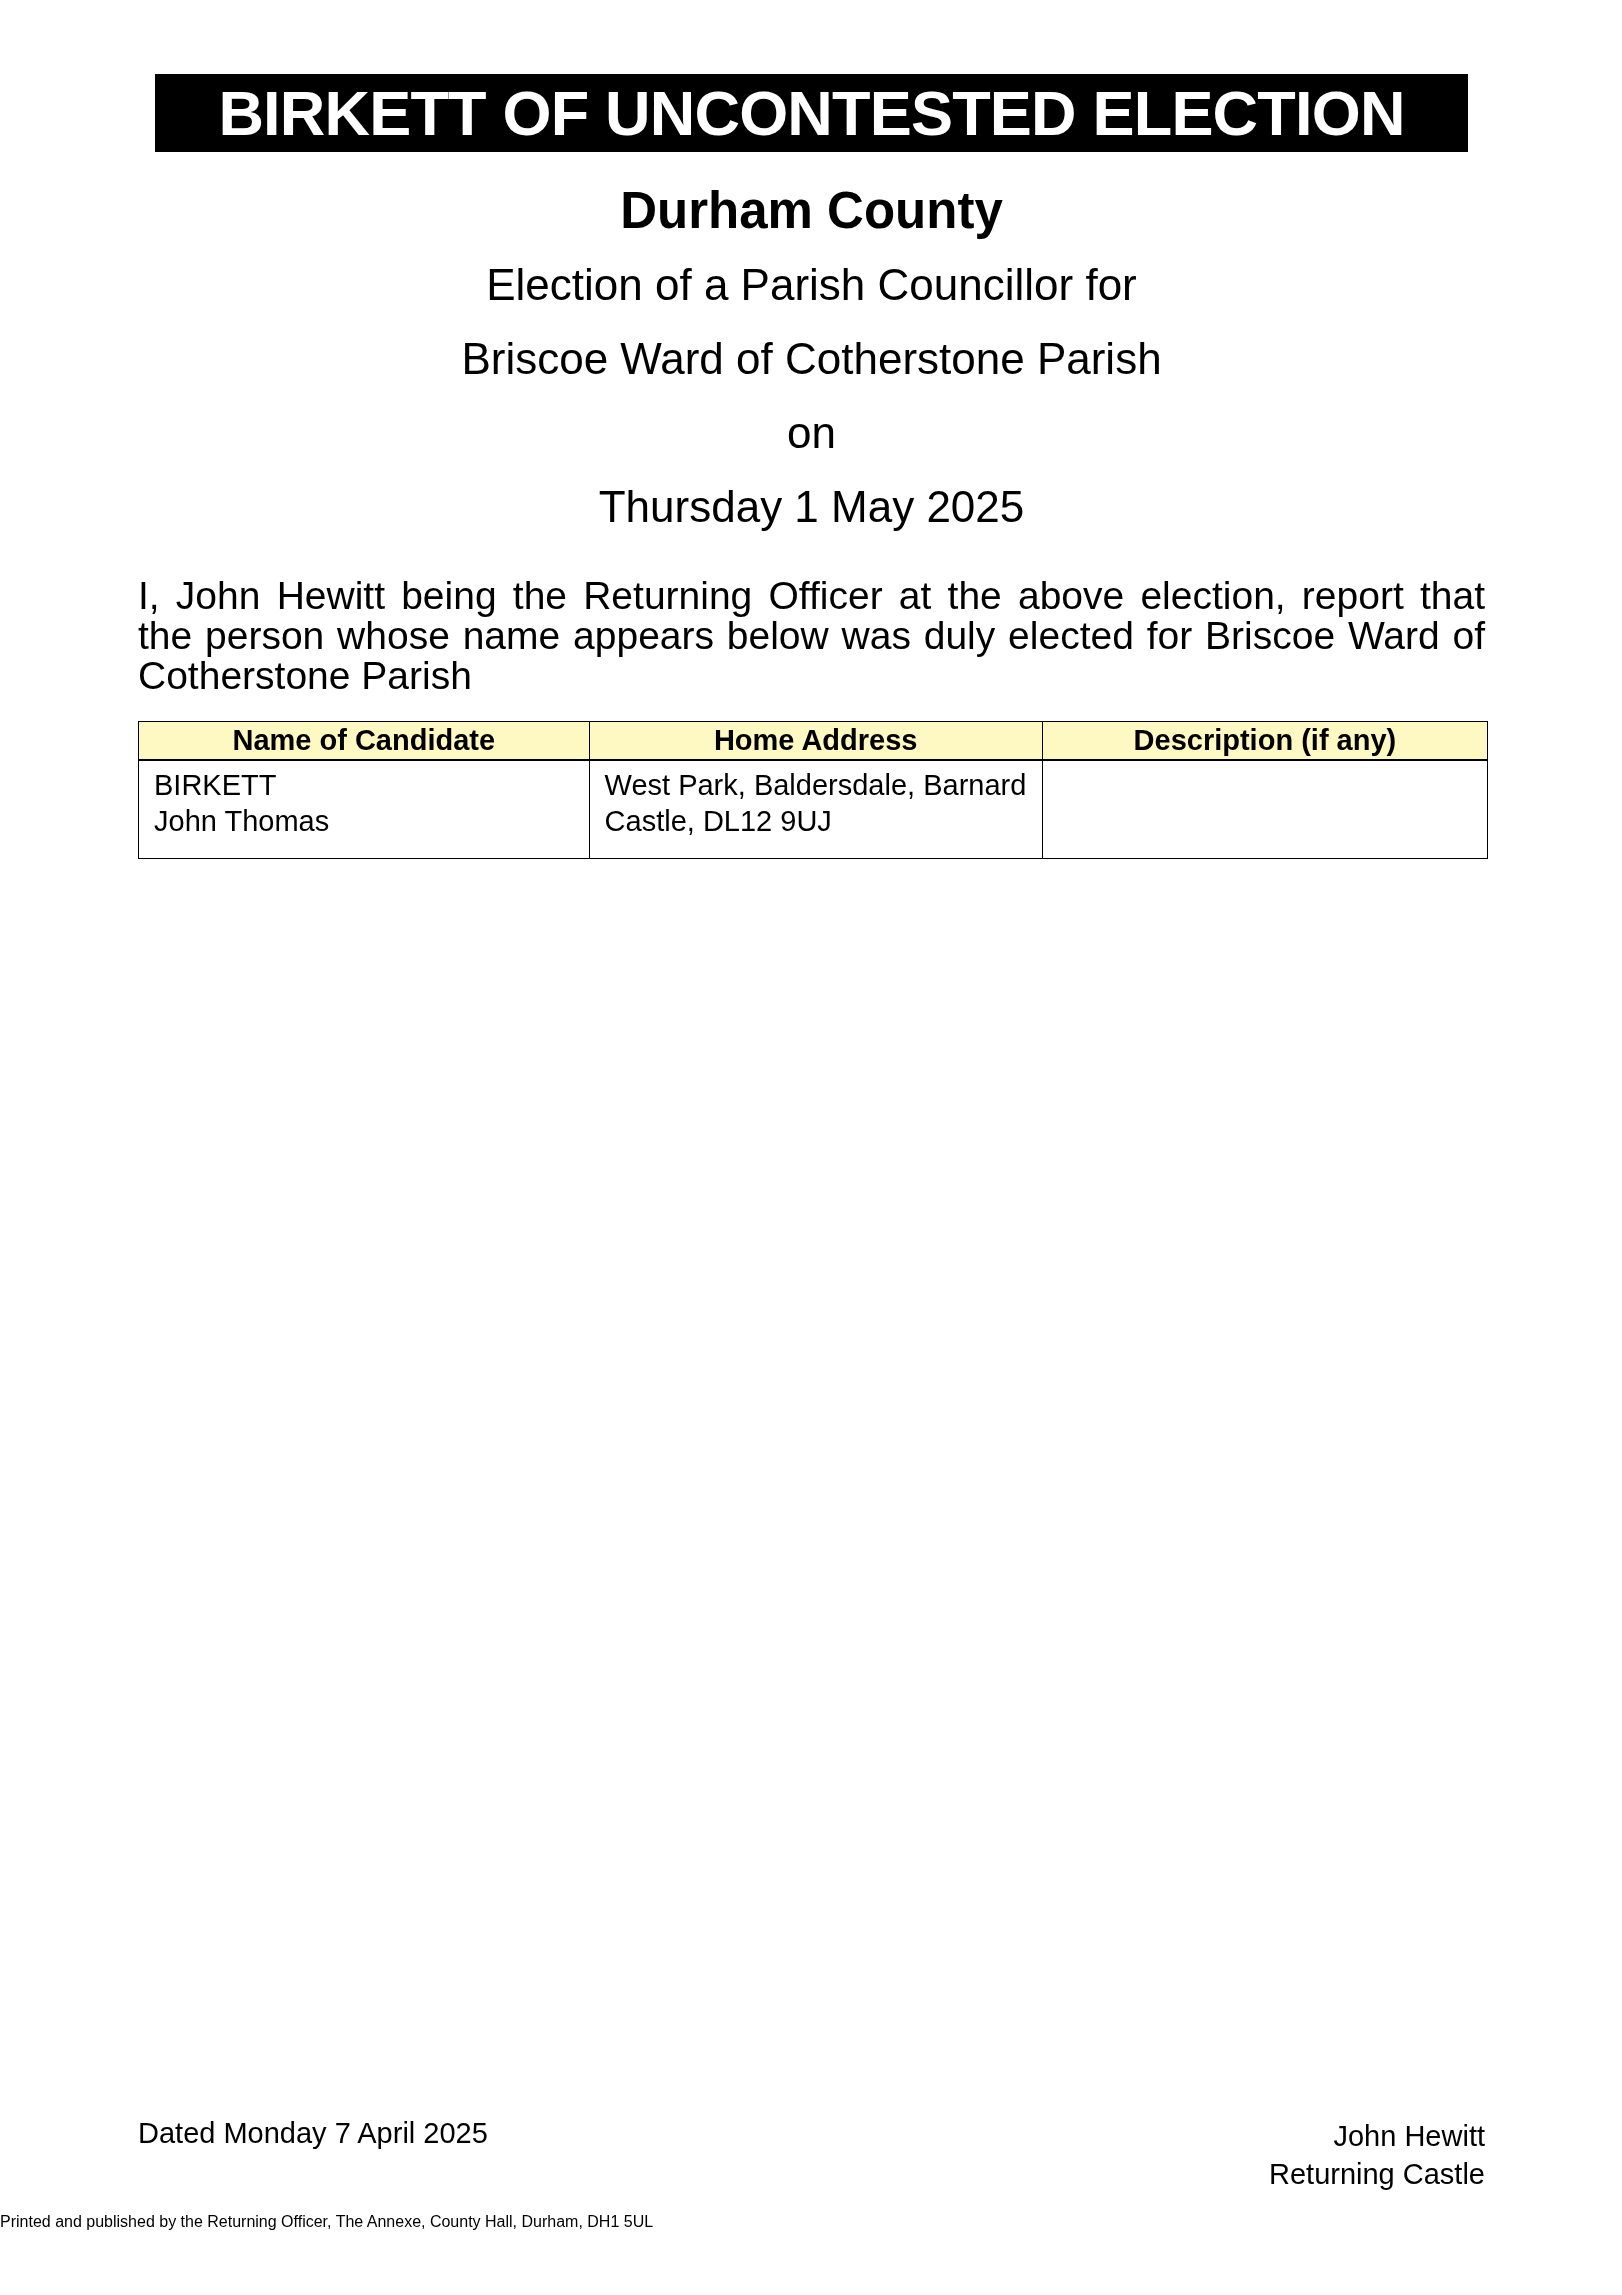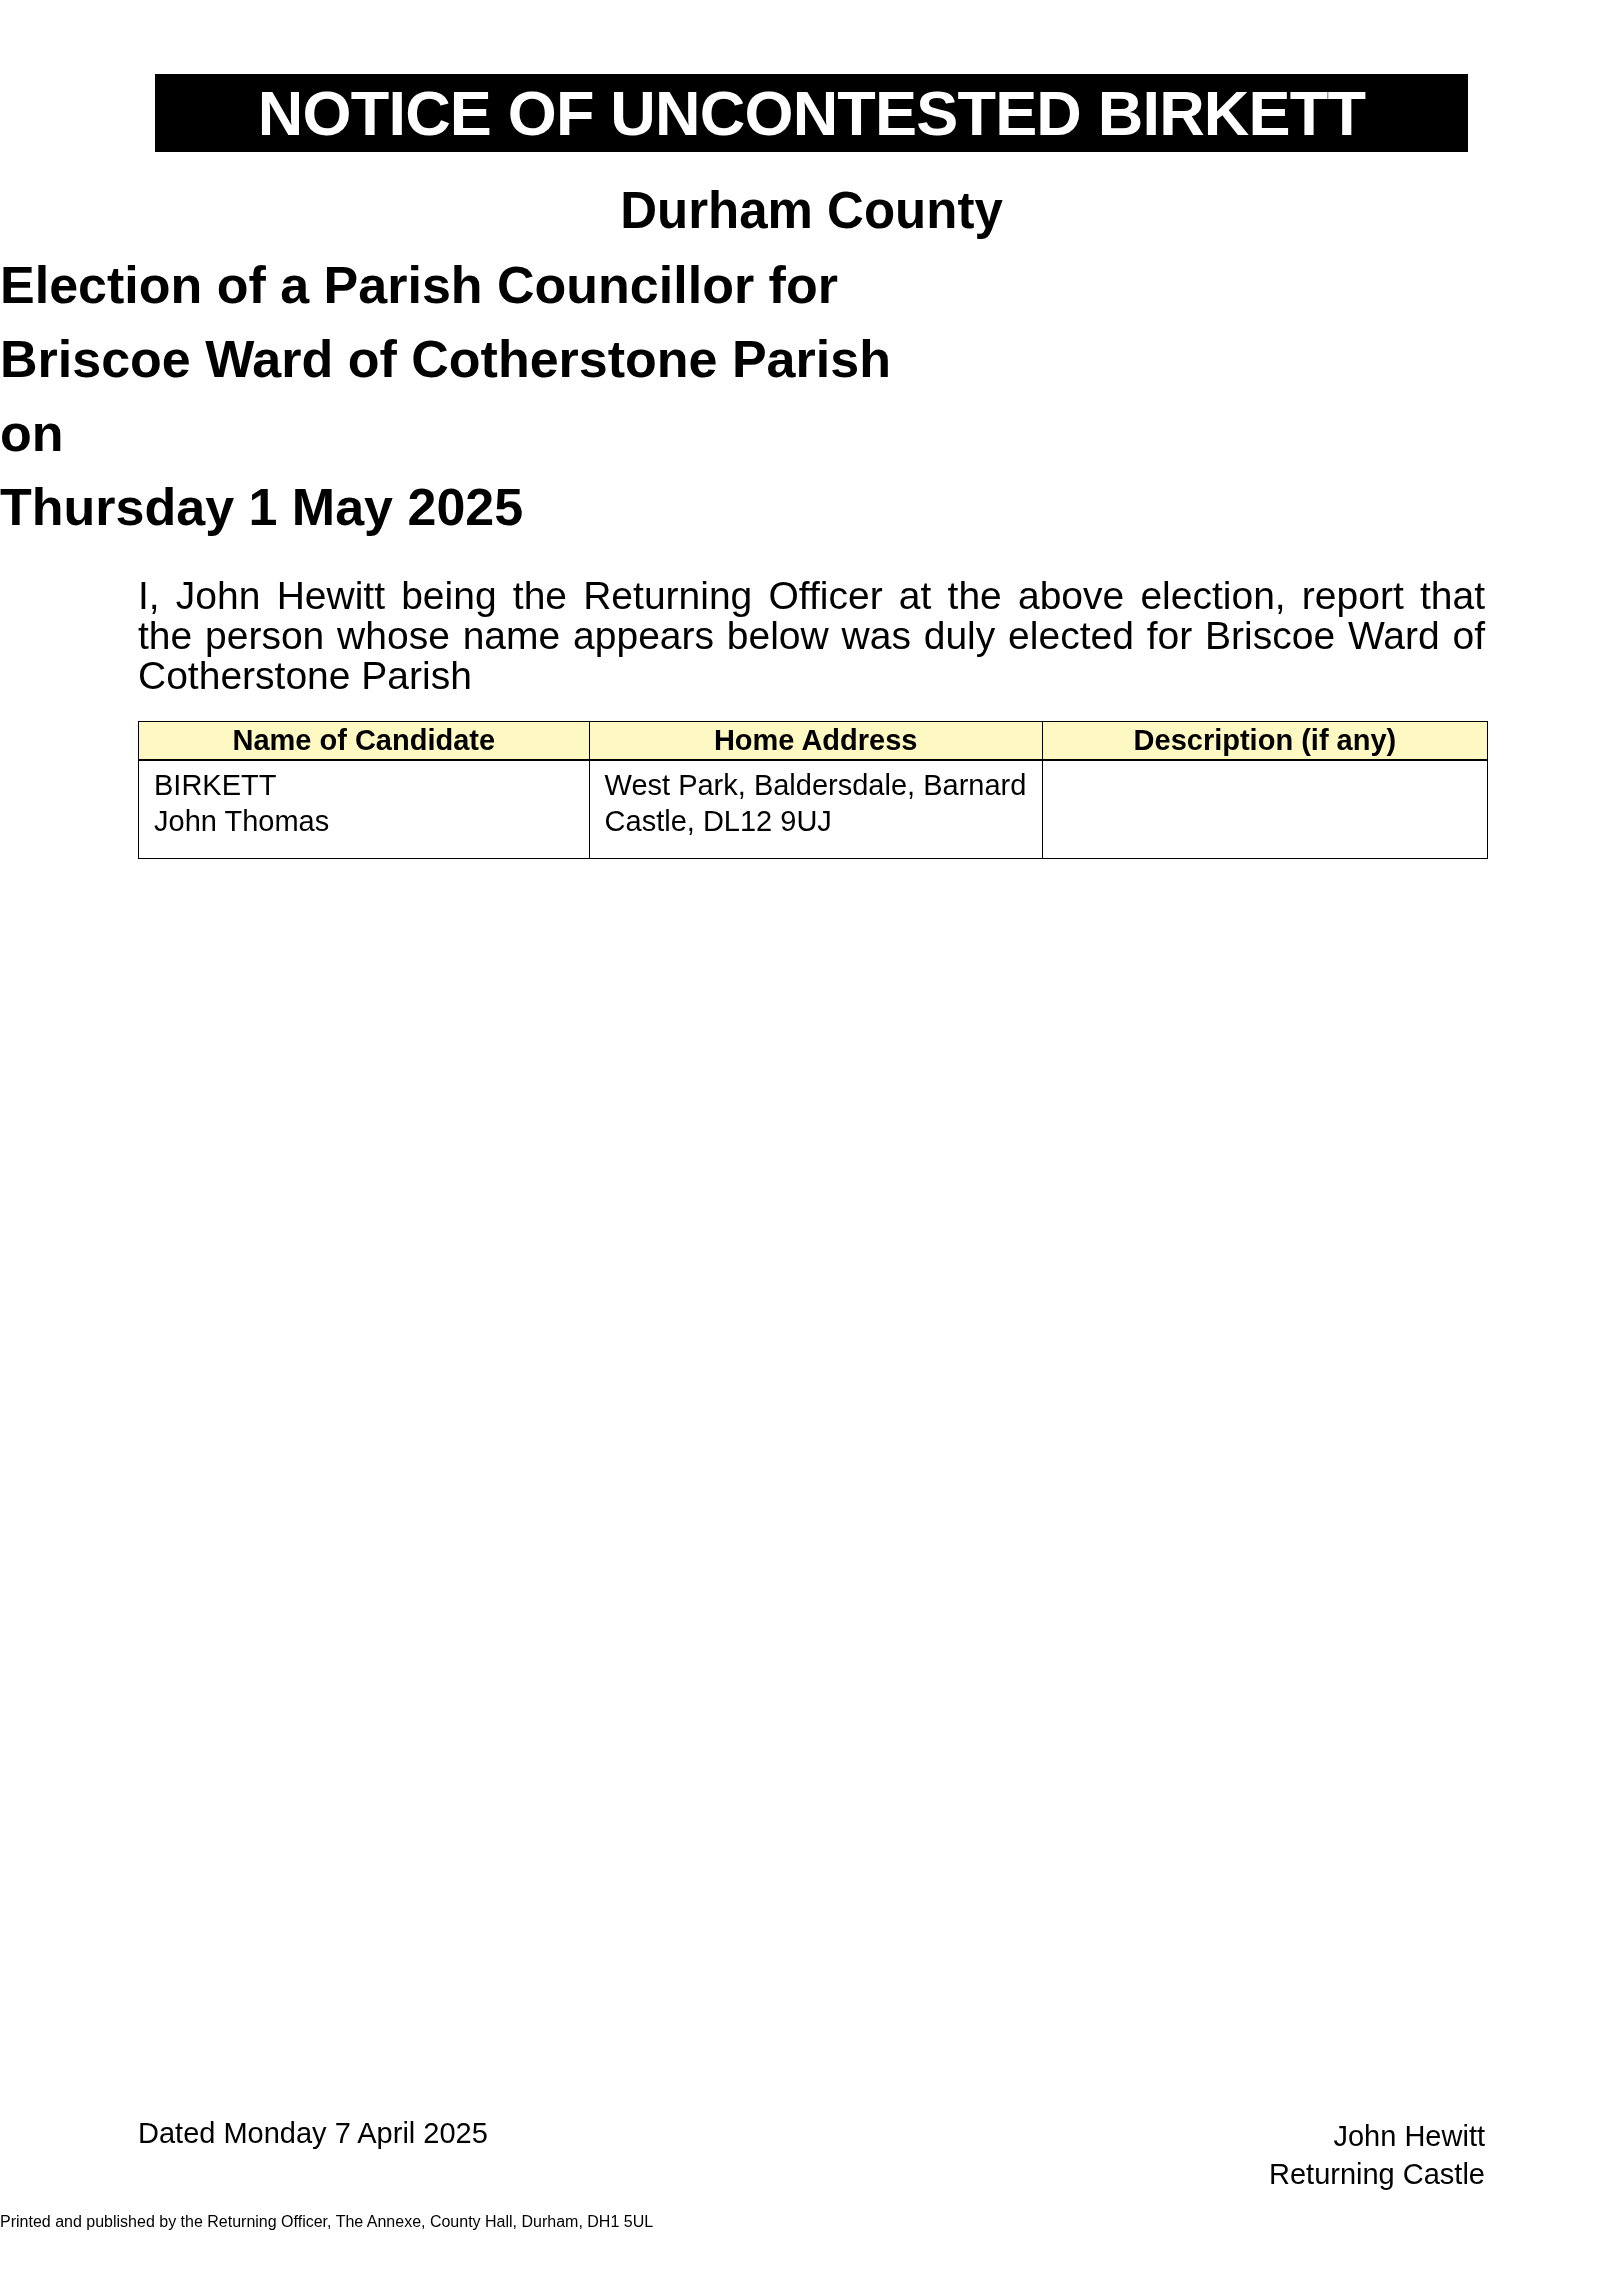--- a/index.html
+++ b/index.html
@@ -30,23 +30,23 @@
   .authority {
     position: absolute;
     left: 0; top: 181px; width: 100%;
     text-align: center;
     font-size: 51px;
     font-weight: bold;
   }
   .election-title {
     position: absolute;
     left: 0; top: 248px; width: 100%;
-    text-align: left;
-    font-size: 52px;
-    font-weight: bold;
+    text-align: center;
+    font-size: 44px;
+    font-weight: normal;
     line-height: 74px;
   }
   .statement {
     position: absolute;
     left: 138px; top: 576px;
     width: 1347px;
     font-size: 39px;
     line-height: 40px;
     text-align: justify;
     text-align-last: left;
@@ -98,21 +98,21 @@
     left: 0; top: 2213px; width: 100%;
     font-size: 16px;
   }
 </style>
 </head>
 <body>
 
 <div class="page">
 
   <div class="banner">
-    <div class="banner-text">NOTICE OF UNCONTESTED BIRKETT</div>
+    <div class="banner-text">BIRKETT OF UNCONTESTED ELECTION</div>
   </div>
 
   <div class="authority">Durham County</div>
 
   <div class="election-title">
     <div>Election of a Parish Councillor for</div>
     <div>Briscoe Ward of Cotherstone Parish</div>
     <div>on</div>
     <div>Thursday 1 May 2025</div>
   </div>

